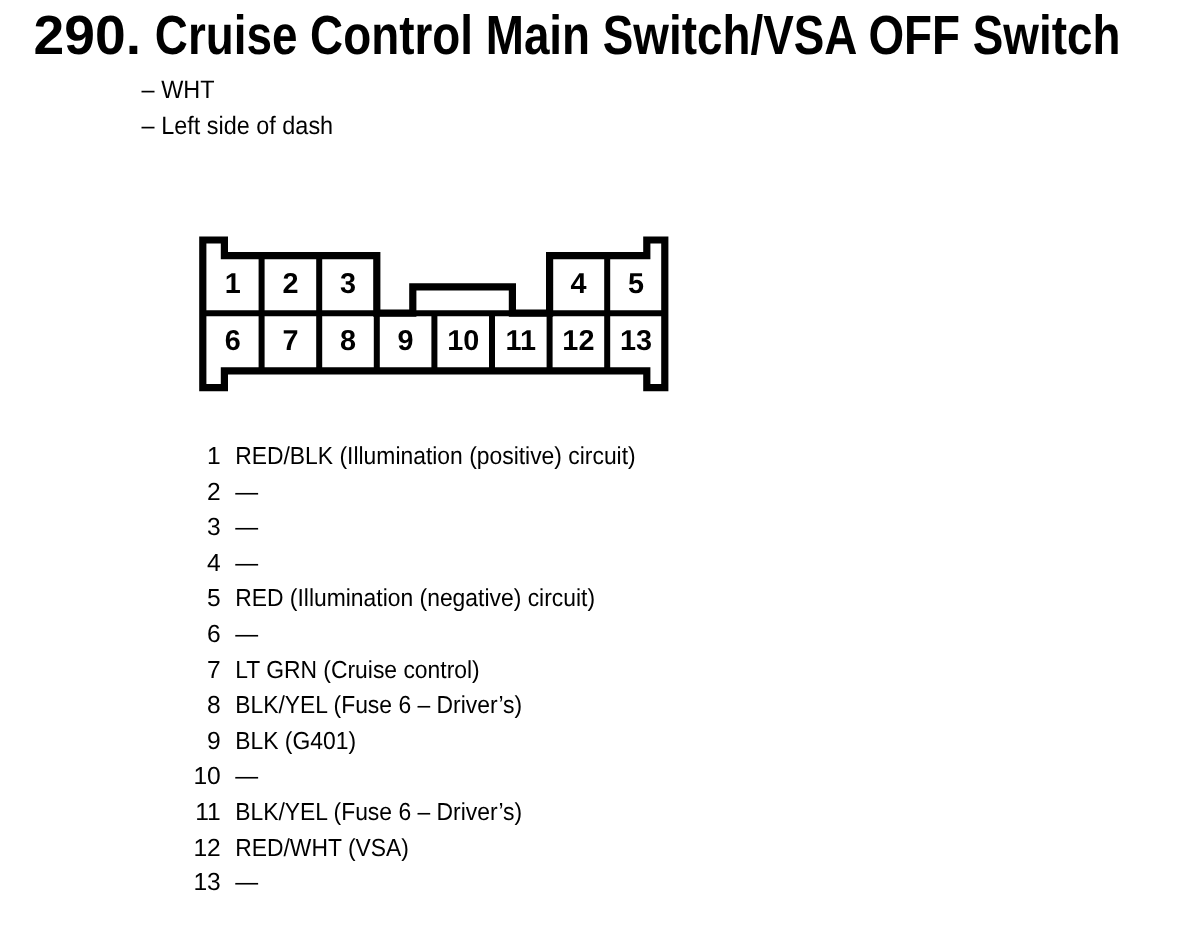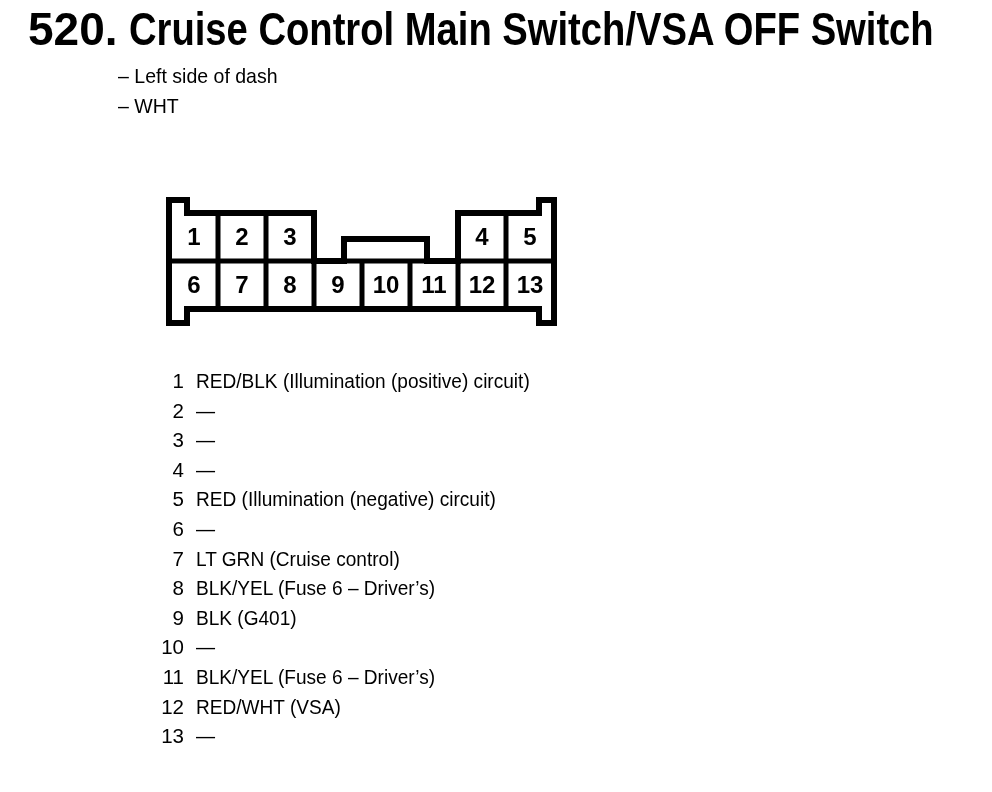--- a/index.html
+++ b/index.html
@@ -43,26 +43,26 @@
   .pin-list { position: absolute; left: 150px; top: 366px; }
   .pin-row { display: flex; height: 29.6px; line-height: 29.6px; font-size: 20.5px; white-space: nowrap; }
   .pin-num { display: inline-block; width: 34px; text-align: right; flex: 0 0 34px; }
   .pin-desc { display: inline-block; margin-left: 12px; }
 </style>
 </head>
 <body>
 
 <div class="page">
 
-  <div class="title-number">520.</div>
+  <div class="title-number">290.</div>
   <div class="title-text">Cruise Control Main Switch/VSA OFF Switch</div>
 
   <div class="bullet-list">
+      <div class="bullet"><span class="squeeze">– WHT</span></div>
       <div class="bullet"><span class="squeeze">– Left side of dash</span></div>
-      <div class="bullet"><span class="squeeze">– WHT</span></div>
     </div>
 
   <svg class="connector-svg" width="400" height="140" viewBox="160 190 400 140">
     <path d="M 169 200 L 187 200 L 187 213 L 314 213 L 314 261 L 344 261 L 344 239 L 427 239 L 427 261 L 458 261 L 458 213 L 539 213 L 539 200 L 554 200 L 554 323 L 539 323 L 539 309 L 187 309 L 187 323 L 169 323 Z" fill="#ffffff" stroke="#000000" stroke-width="6" stroke-linejoin="miter"></path>
     <path d="M 169 261 L 554 261
              M 218 213 L 218 309
              M 266 213 L 266 309
              M 506 213 L 506 309
              M 314 261 L 314 309
              M 362 261 L 362 309

